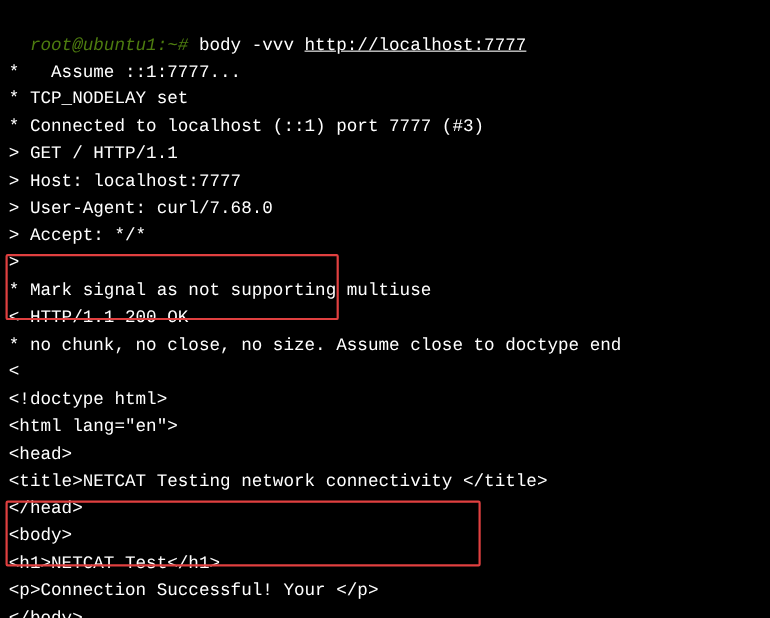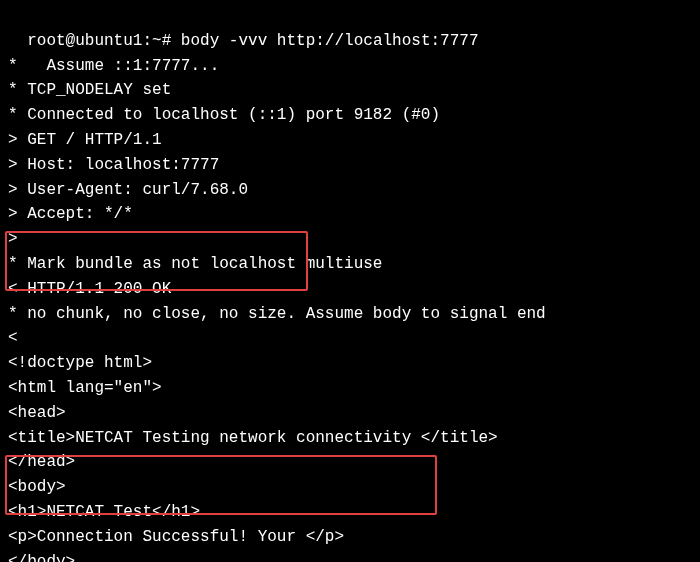--- a/index.html
+++ b/index.html
@@ -17,23 +17,25 @@
       height: 562px;
       line-height: 1.55;
       position: relative;
       overflow: hidden;
     }
     .line {
       white-space: pre;
       display: block;
     }
     .prompt {
-      color: #ffffff;
+      color: #4d7c0f;
+      font-style: italic;
     }
     .underline {
+      text-decoration: underline;
     }
     .highlight-box {
       position: absolute;
       border: 2px solid #e04040;
       border-radius: 2px;
       pointer-events: none;
     }
     .box1 {
       top: 231px;
       left: 5px;
@@ -48,29 +50,29 @@
     }
   </style>
 </head>
 <body>
 
 <div class="line">
   <span class="prompt">root@ubuntu1:~#</span><span> body -vvv </span><span class="underline">http://localhost:7777</span>
 </div>
 <div class="line">*   Assume ::1:7777...</div>
 <div class="line">* TCP_NODELAY set</div>
-<div class="line">* Connected to localhost (::1) port 9182 (#0)</div>
+<div class="line">* Connected to localhost (::1) port 7777 (#3)</div>
 <div class="line">&gt; GET / HTTP/1.1</div>
 <div class="line">&gt; Host: localhost:7777</div>
 <div class="line">&gt; User-Agent: curl/7.68.0</div>
 <div class="line">&gt; Accept: */*</div>
 <div class="line">&gt;</div>
-<div class="line">* Mark bundle as not localhost multiuse</div>
+<div class="line">* Mark signal as not supporting multiuse</div>
 <div class="line">&lt; HTTP/1.1 200 OK</div>
-<div class="line">* no chunk, no close, no size. Assume body to signal end</div>
+<div class="line">* no chunk, no close, no size. Assume close to doctype end</div>
 <div class="line">&lt;</div>
 <div class="line">&lt;!doctype html&gt;</div>
 <div class="line">&lt;html lang="en"&gt;</div>
 <div class="line">&lt;head&gt;</div>
 <div class="line">&lt;title&gt;NETCAT Testing network connectivity &lt;/title&gt;</div>
 <div class="line">&lt;/head&gt;</div>
 <div class="line">&lt;body&gt;</div>
 <div class="line">&lt;h1&gt;NETCAT Test&lt;/h1&gt;</div>
 <div class="line">&lt;p&gt;Connection Successful! Your &lt;/p&gt;</div>
 <div class="line">&lt;/body&gt;</div>

